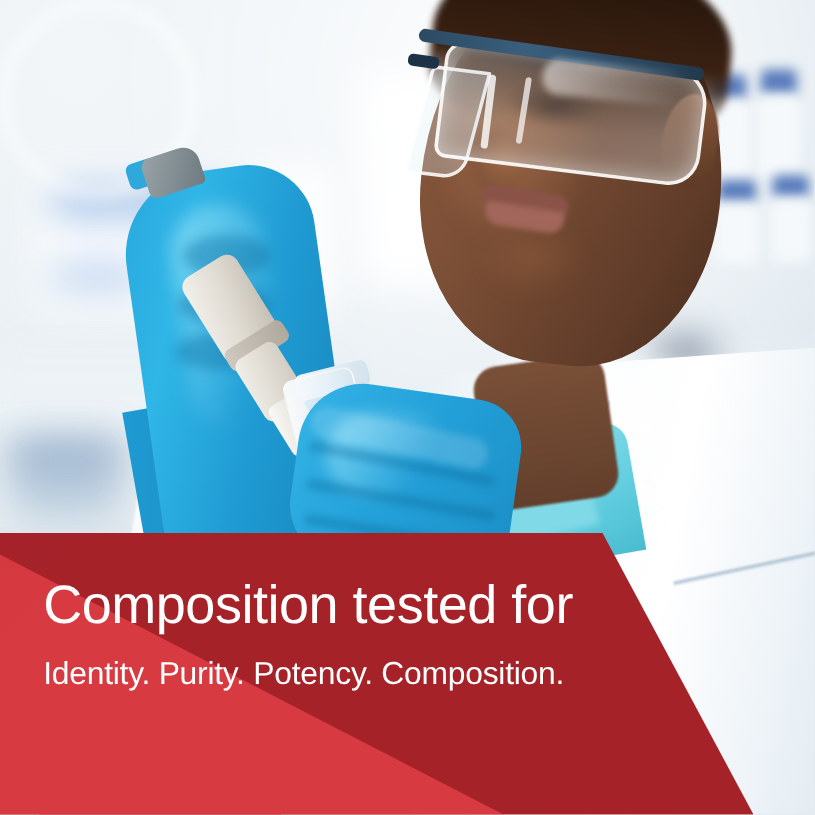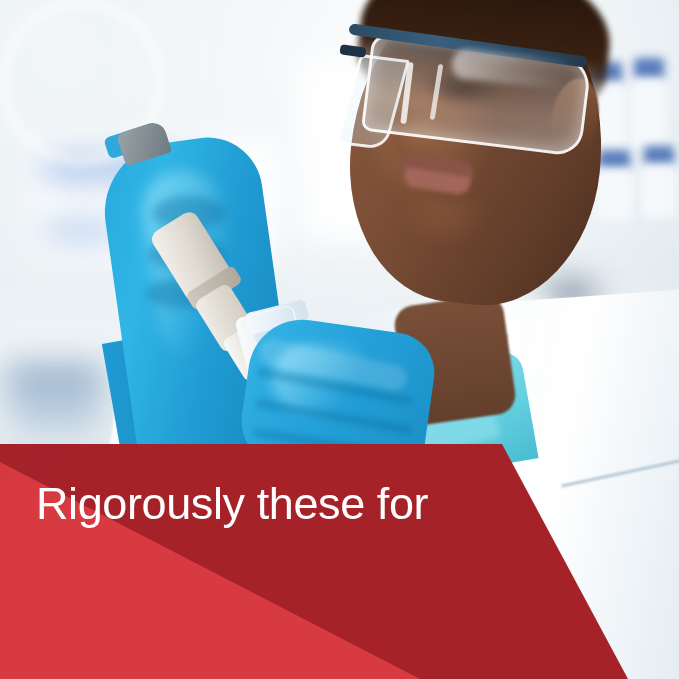--- a/index.html
+++ b/index.html
@@ -591,17 +591,18 @@
 
   <div class="banner">
     <div class="banner-dark"></div>
     <div class="banner-light"></div>
     <div class="banner-light-2"></div>
     <div class="banner-shade"></div>
   </div>
 
   <div class="banner-text">
     <h1 class="headline">
-      <span class="headline-l1">Rigorously these for</span>
+      <span class="headline-l1">Composition tested for</span>
     </h1>
+    <p class="subhead">Identity. Purity. Potency. Composition.</p>
   </div>
 
 </div>
 
 </body></html>

